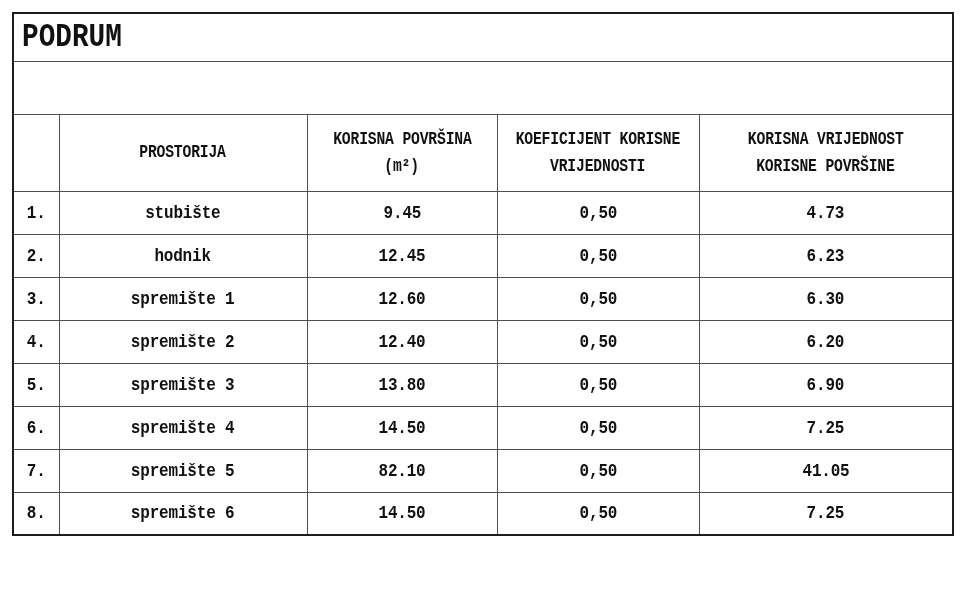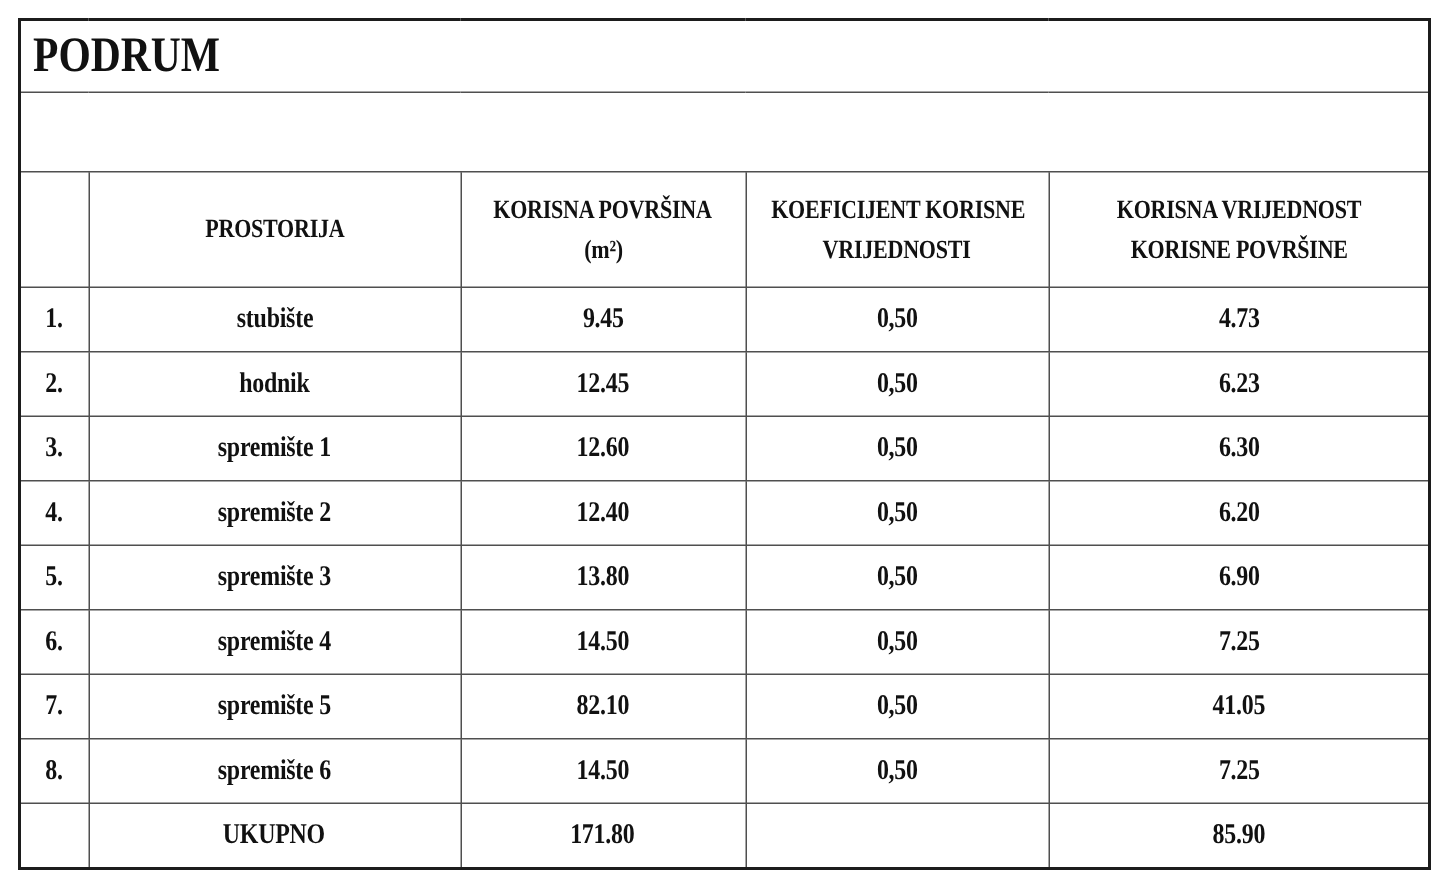--- a/index.html
+++ b/index.html
@@ -5,21 +5,21 @@
   html, body {
     margin: 0;
     padding: 0;
     background: #ffffff;
   }
   .sheet {
     position: relative;
     width: 960px;
     height: 595px;
     background: #ffffff;
-    font-family: Liberation Serif, serif;
+    font-family: Liberation Mono, monospace;
     color: #111111;
   }
   table.doc-table {
     position: absolute;
     left: 12px;
     top: 12px;
     width: 940px;
     border-collapse: collapse;
     table-layout: fixed;
     border: 2px solid #1c1c1c;
@@ -165,22 +165,15 @@
     </tr>
 
     <tr class="data-row">
       <td><span class="cond cell-text">8.</span></td>
       <td><span class="cond cell-text">spremište 6</span></td>
       <td><span class="cond cell-text">14.50</span></td>
       <td><span class="cond cell-text">0,50</span></td>
       <td><span class="cond cell-text">7.25</span></td>
     </tr>
 
-    <tr class="total-row">
-      <td><span class="cond cell-text"></span></td>
-      <td><span class="cond cell-text">UKUPNO</span></td>
-      <td><span class="cond cell-text">171.80</span></td>
-      <td><span class="cond cell-text"></span></td>
-      <td><span class="cond cell-text">85.90</span></td>
-    </tr>
   </tbody>
     </table>
 </div>
 
 </body></html>

